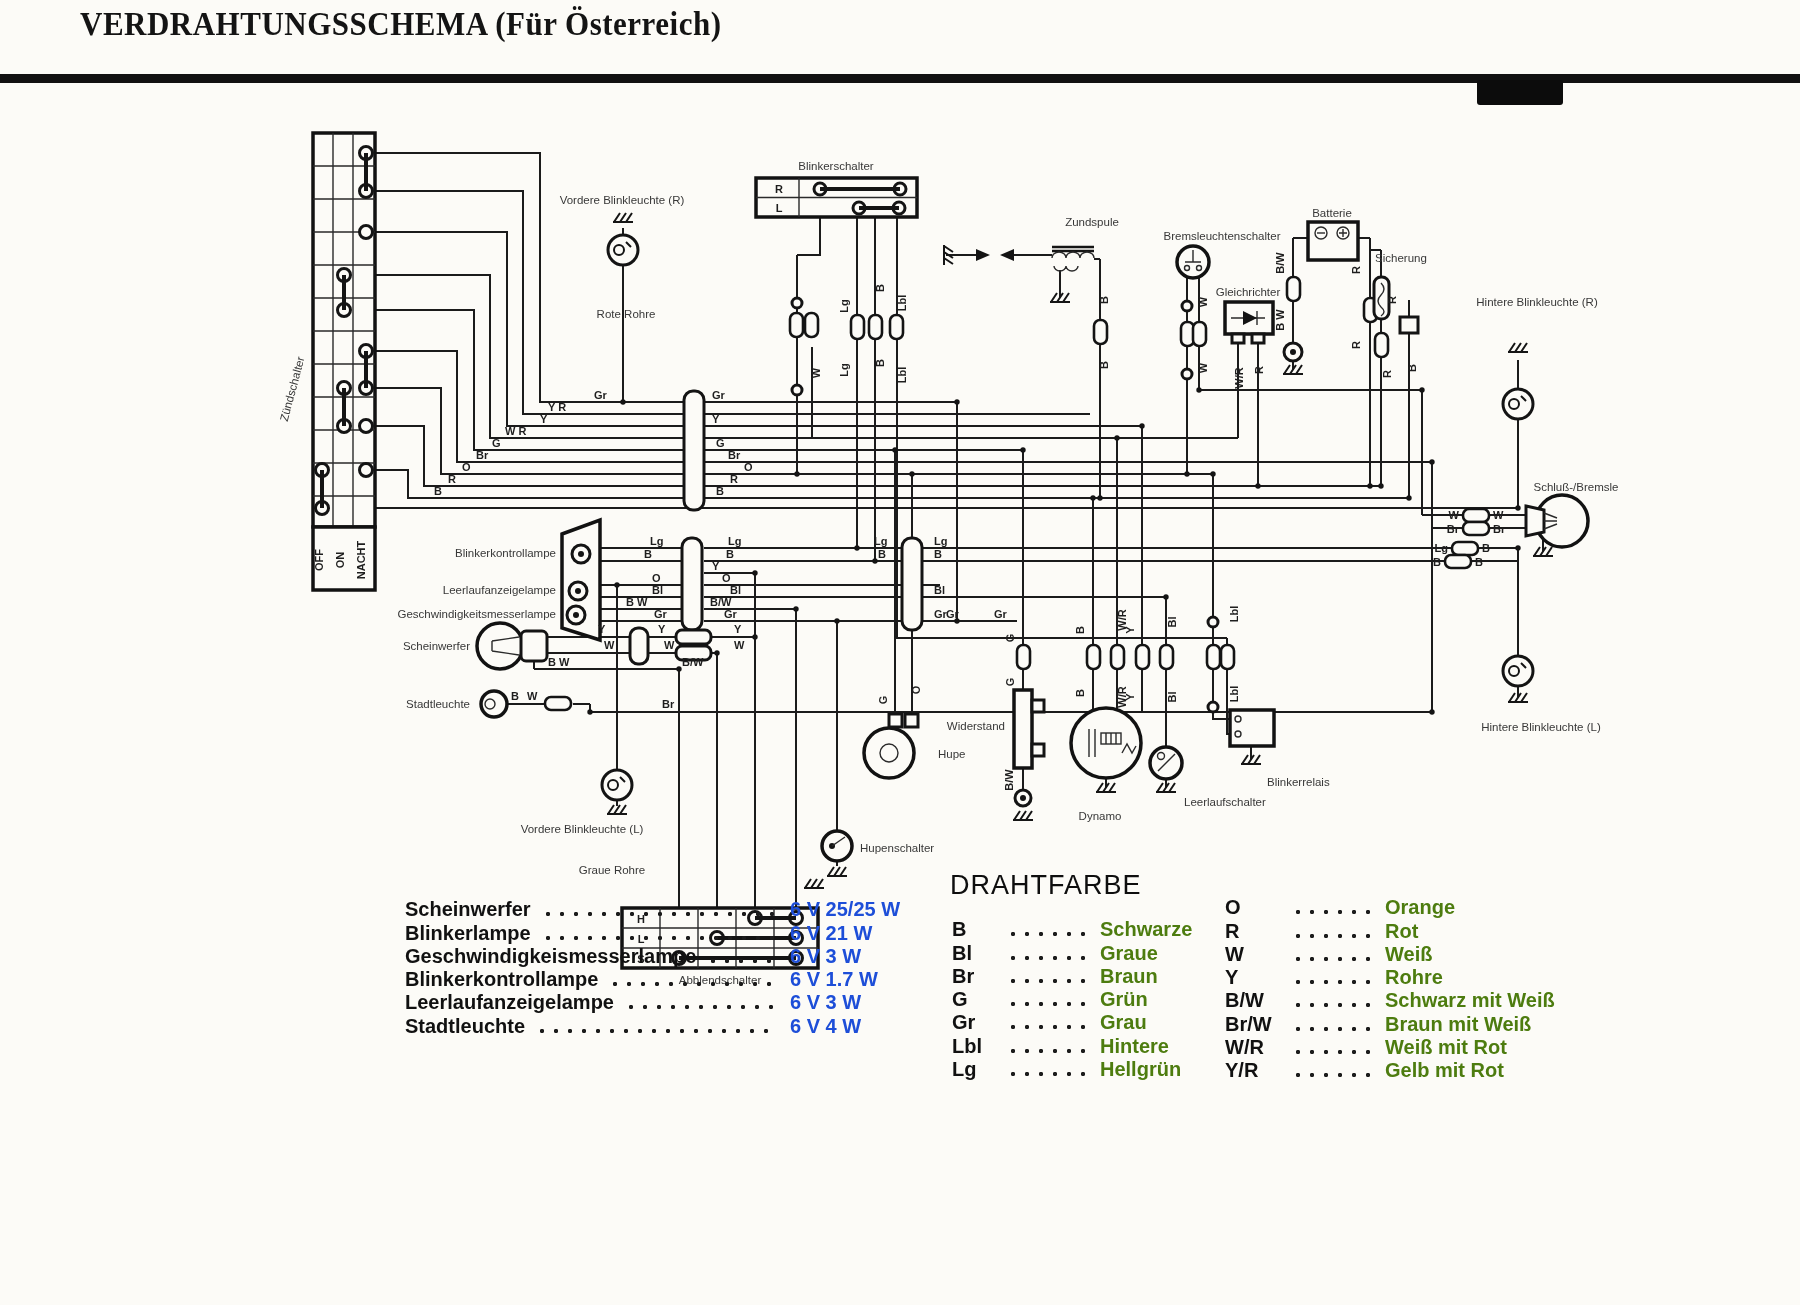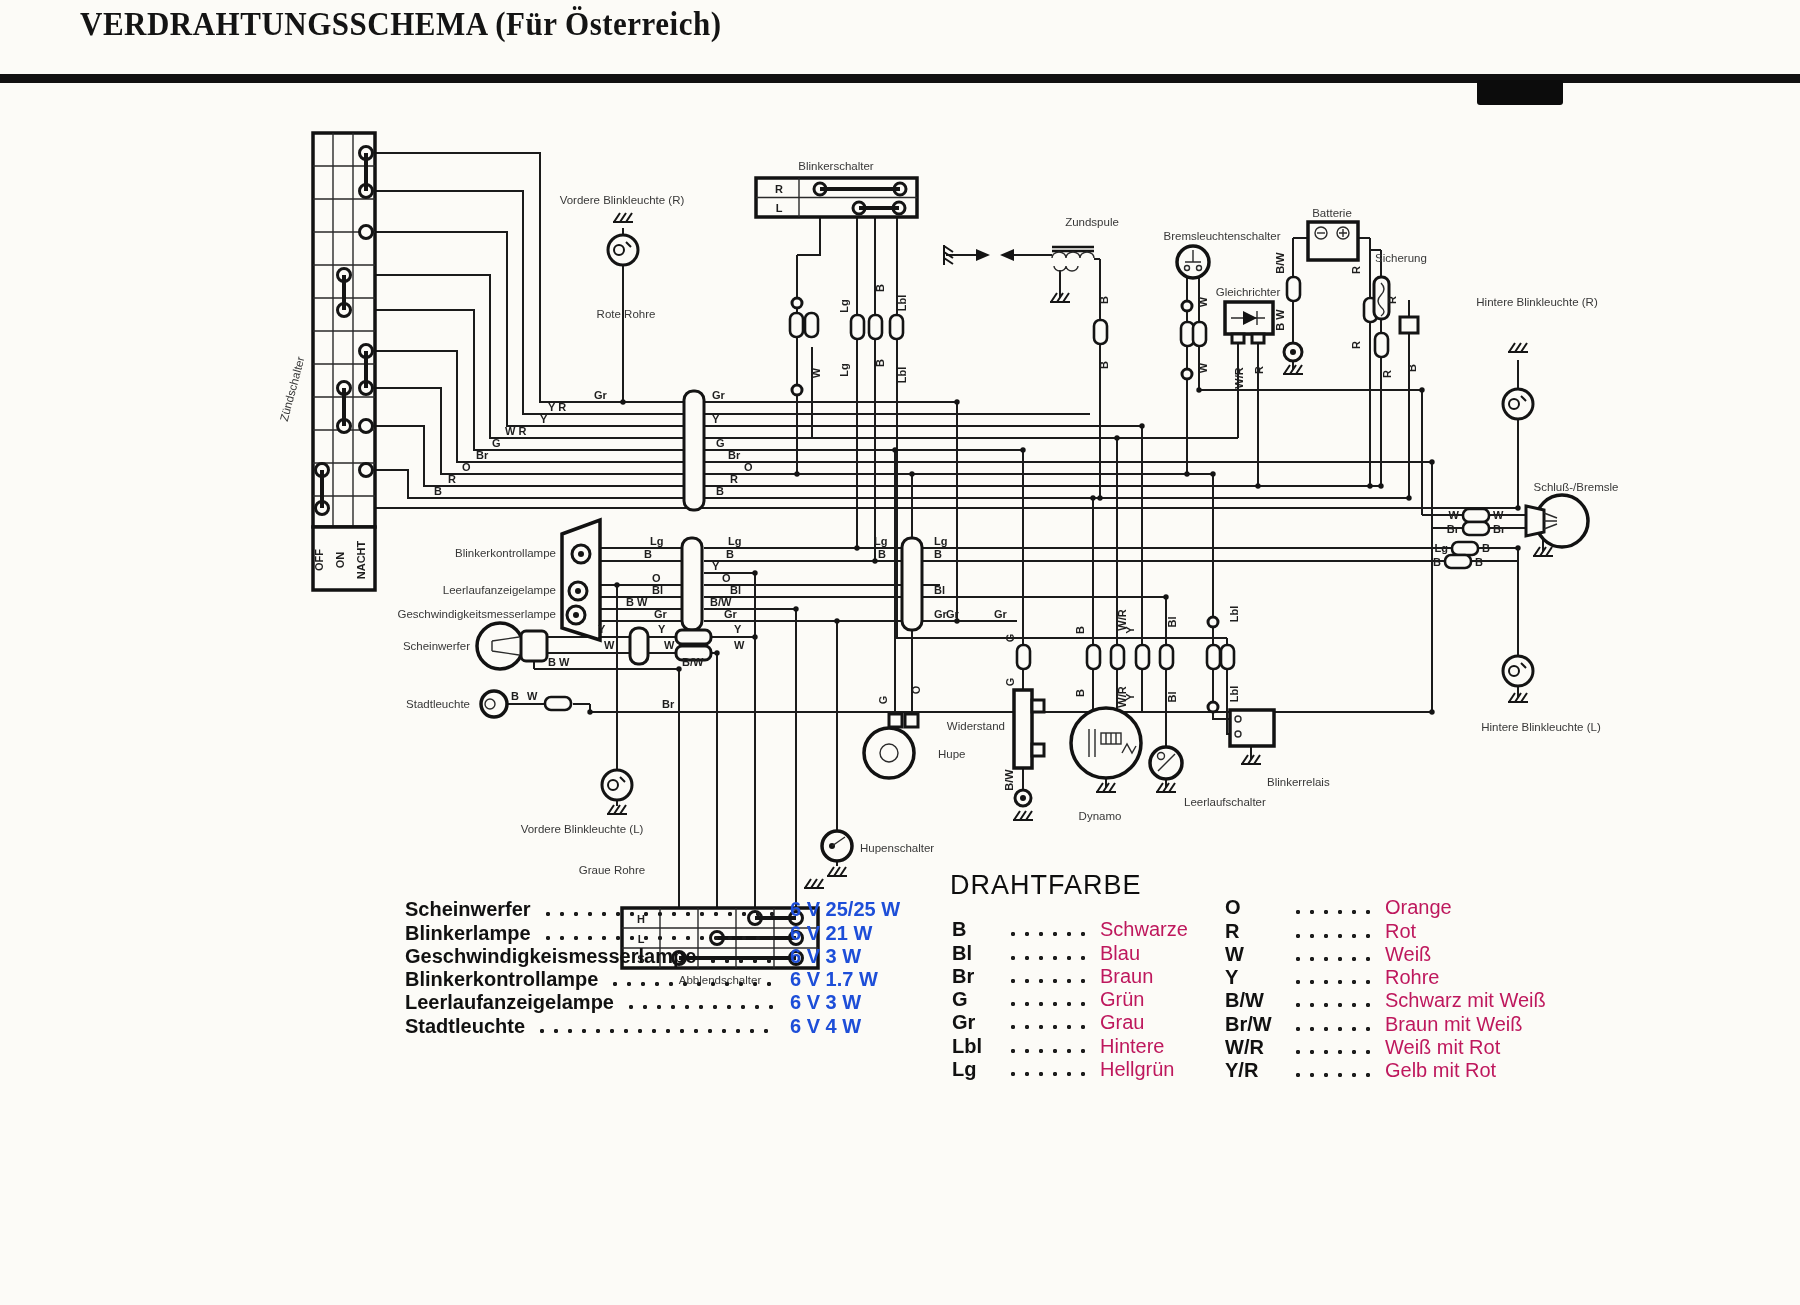--- a/index.html
+++ b/index.html
@@ -30,21 +30,21 @@
   .lhead{position:absolute;left:950px;top:870px;font-size:27px;font-weight:400;letter-spacing:1px;color:#0e0e0e;}
   .lcol{position:absolute;width:260px;}
   .lcol.l{left:952px;top:918px;}
   .lcol.r{left:1225px;top:896px;width:330px;}
   .lrow{display:flex;align-items:flex-end;height:23.3px;}
   .lcode{font-weight:700;font-size:20px;width:54px;white-space:nowrap;color:#111;}
   .lcol.r .lcode{width:66px;}
   .llead{width:86px;height:6px;margin:0 8px 4px 0;
         background-image:radial-gradient(circle,#1c1c1c 1.9px,transparent 2.4px);
         background-size:14px 6px;background-repeat:repeat-x;background-position:left center;}
-  .lname{font-weight:400;font-size:20px;white-space:nowrap;color:#be185d;}
+  .lname{font-weight:700;font-size:20px;white-space:nowrap;color:#4d7c0f;}
 </style>
 </head>
 <body>
 
 <div class="title">VERDRAHTUNGSSCHEMA (Für Österreich)</div>
 <div class="rule"></div>
 <div class="rule-blob"></div>
 
 <svg width="1800" height="1305" viewBox="0 0 1800 1305">
   <defs>
@@ -526,21 +526,21 @@
 <div class="lhead">DRAHTFARBE</div>
 <div class="lcol l">
   <div class="lrow">
       <span class="lcode">B</span>
       <span class="llead"></span>
       <span class="lname">Schwarze</span>
     </div>
   <div class="lrow">
       <span class="lcode">Bl</span>
       <span class="llead"></span>
-      <span class="lname">Blau</span>
+      <span class="lname">Graue</span>
     </div>
   <div class="lrow">
       <span class="lcode">Br</span>
       <span class="llead"></span>
       <span class="lname">Braun</span>
     </div>
   <div class="lrow">
       <span class="lcode">G</span>
       <span class="llead"></span>
       <span class="lname">Grün</span>

